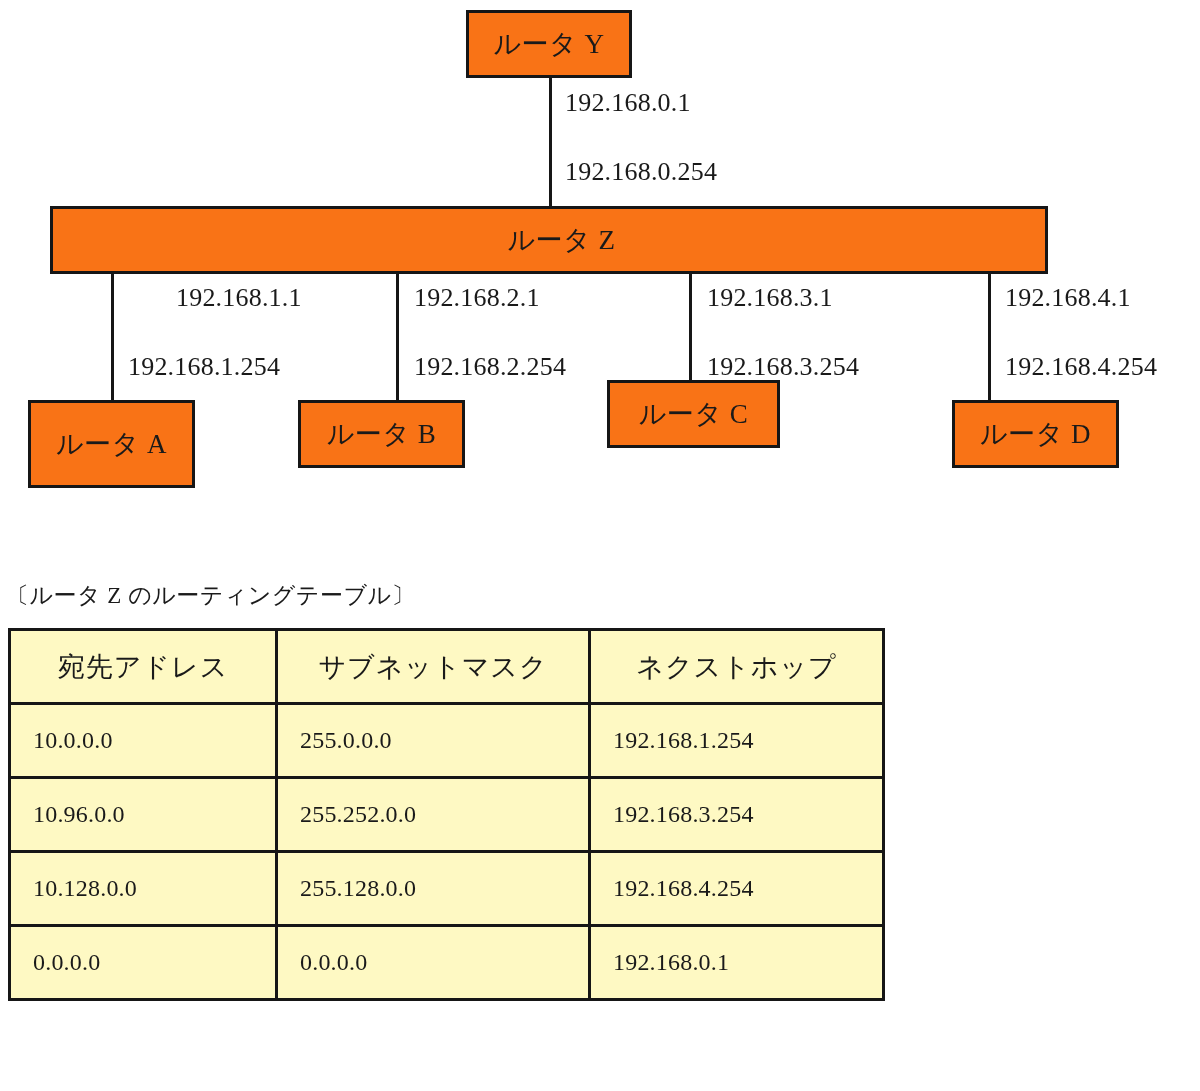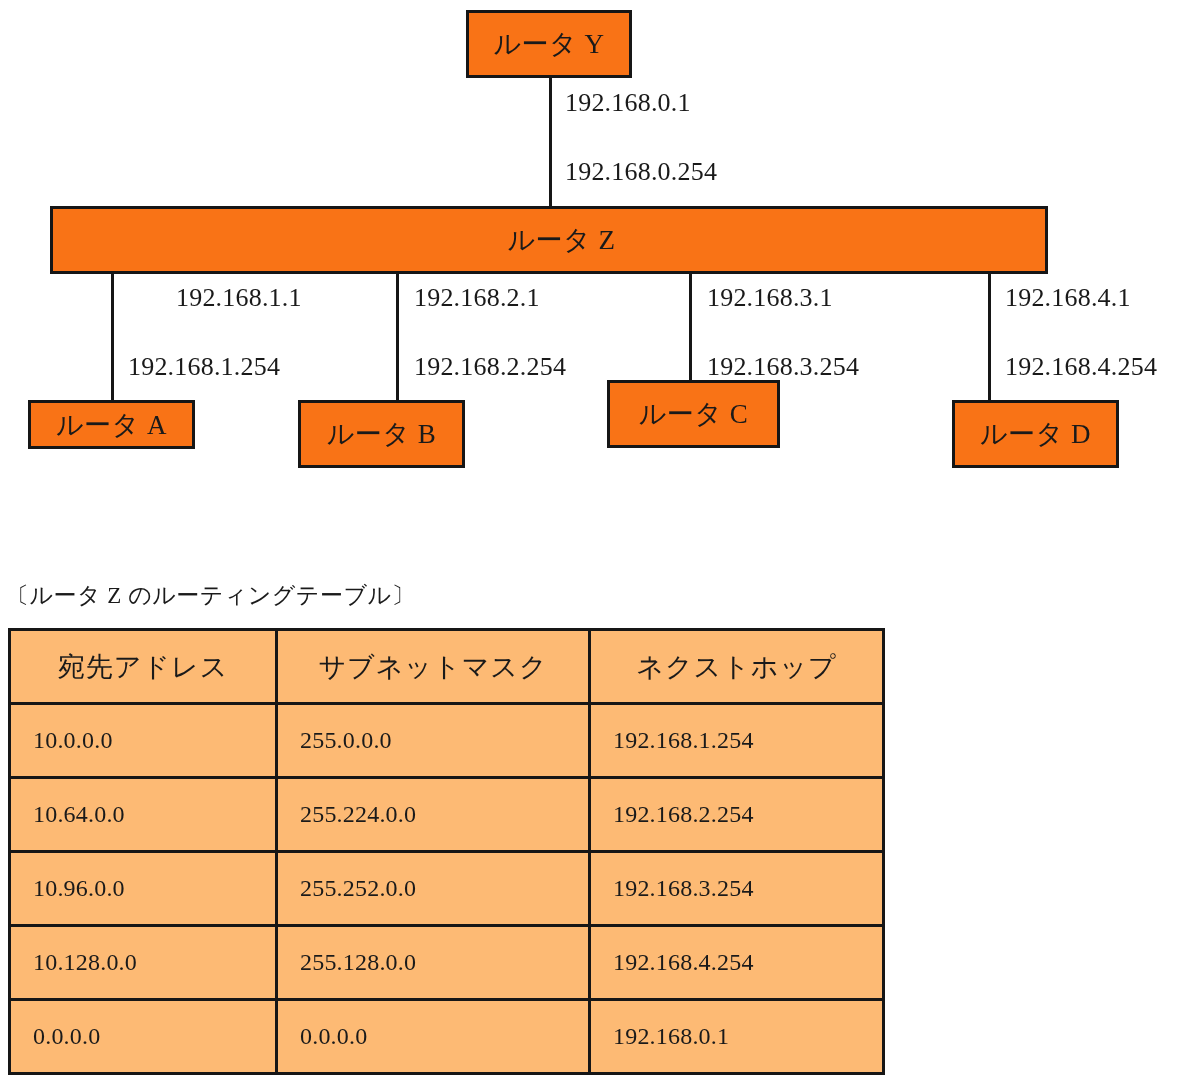--- a/index.html
+++ b/index.html
@@ -57,21 +57,21 @@
     letter-spacing: 0.5px;
   }
 
   .routing-table {
     position: absolute;
     left: 8px;
     top: 628px;
     width: 874px;
     border-collapse: collapse;
     table-layout: fixed;
-    background: #fdba74;
+    background: #fef9c3;
   }
   .routing-table col.c1 { width: 267px; }
   .routing-table col.c2 { width: 313px; }
   .routing-table col.c3 { width: 294px; }
 
   .routing-table th,
   .routing-table td {
     border: 3px solid #161616;
     height: 74px;
     box-sizing: border-box;
@@ -105,21 +105,21 @@
   <div class="ip-label" style="left:565px; top:88px;">192.168.0.1</div>
   <div class="ip-label" style="left:565px; top:157px;">192.168.0.254</div>
 
   <div class="node-box wide" style="left:50px; top:206px; width:998px; height:68px;padding-left:25px;">
     <span>ルータ Z</span>
   </div>
 
   <div class="vline" style="left:111px; top:271px; height:131px;"></div>
   <div class="ip-label" style="left:128px; top:283px;margin-left:48px;">192.168.1.1</div>
   <div class="ip-label" style="left:128px; top:352px;">192.168.1.254</div>
-  <div class="node-box" style="left:28px; top:400px; width:167px; height:49px;">
+  <div class="node-box" style="left:28px; top:400px; width:167px; height:88px;">
     <span>ルータ A</span>
   </div>
 
   <div class="vline" style="left:396px; top:271px; height:131px;"></div>
   <div class="ip-label" style="left:414px; top:283px;">192.168.2.1</div>
   <div class="ip-label" style="left:414px; top:352px;">192.168.2.254</div>
   <div class="node-box" style="left:298px; top:400px; width:167px; height:68px;">
     <span>ルータ B</span>
   </div>
 
@@ -154,25 +154,20 @@
       <th>ネクストホップ</th>
     </tr>
   </thead>
   <tbody>
     <tr>
       <td>10.0.0.0</td>
       <td>255.0.0.0</td>
       <td>192.168.1.254</td>
     </tr>
     <tr>
-      <td>10.64.0.0</td>
-      <td>255.224.0.0</td>
-      <td>192.168.2.254</td>
-    </tr>
-    <tr>
       <td>10.96.0.0</td>
       <td>255.252.0.0</td>
       <td>192.168.3.254</td>
     </tr>
     <tr>
       <td>10.128.0.0</td>
       <td>255.128.0.0</td>
       <td>192.168.4.254</td>
     </tr>
     <tr>

